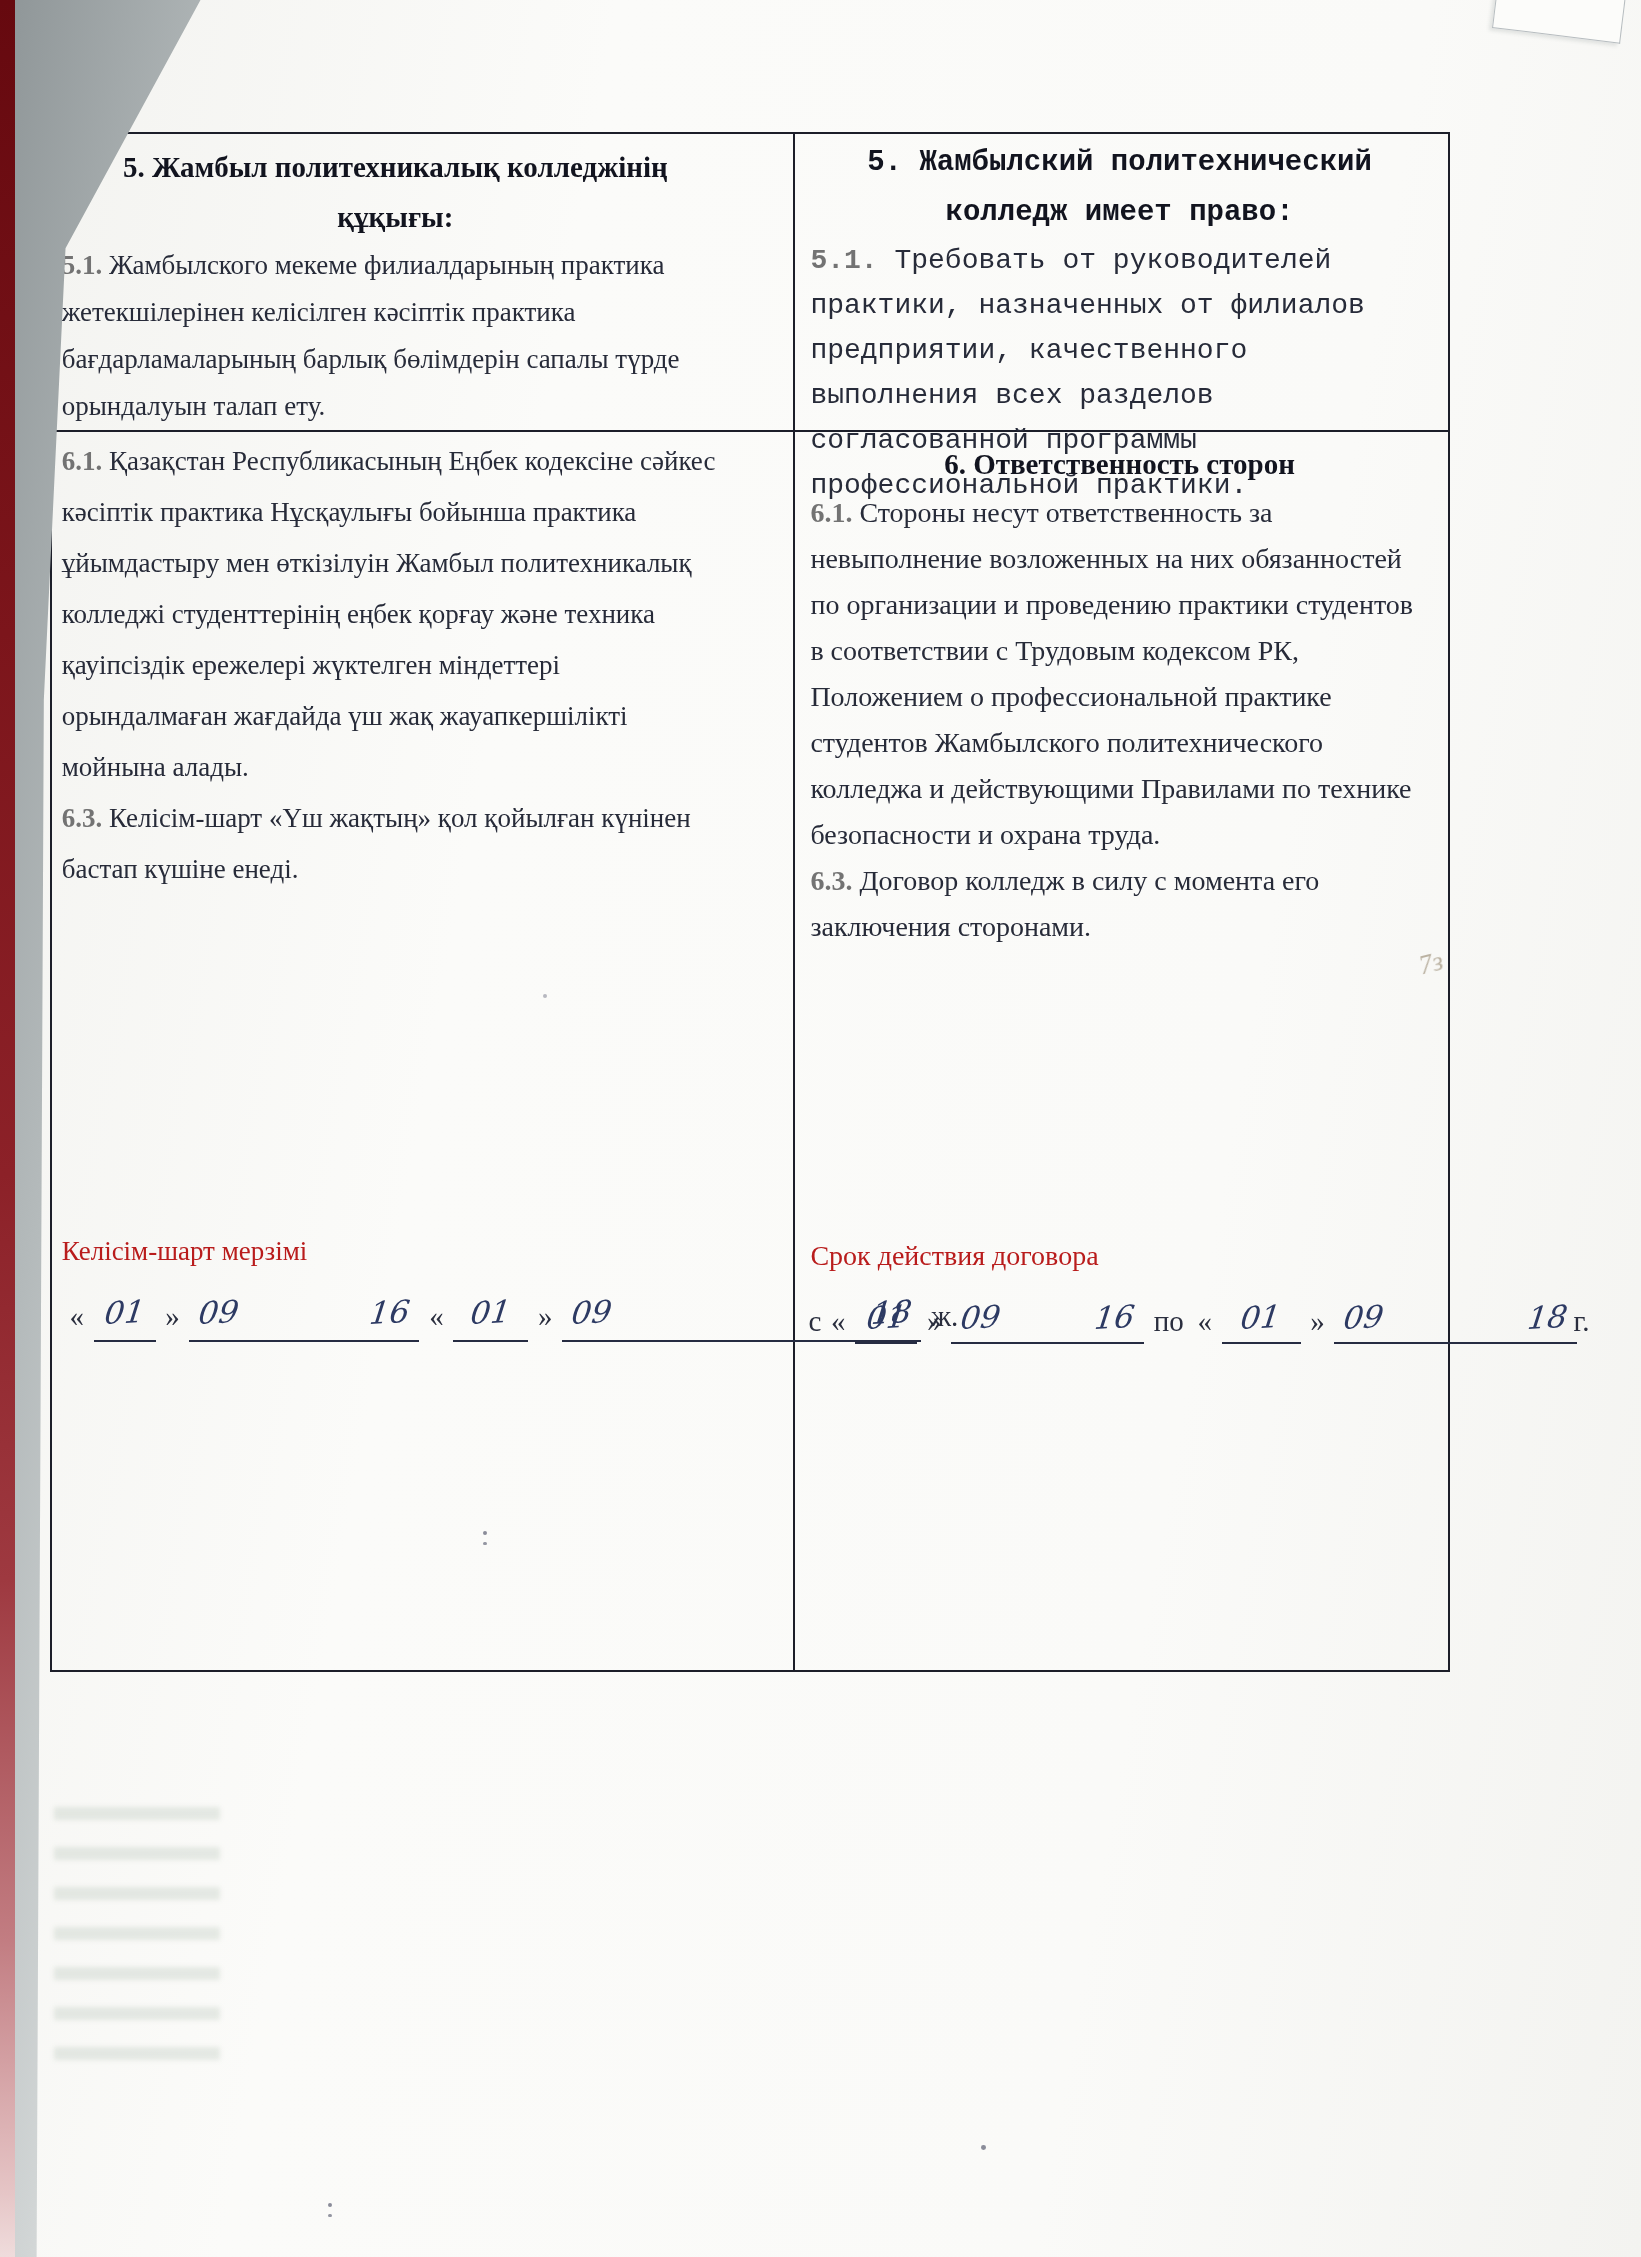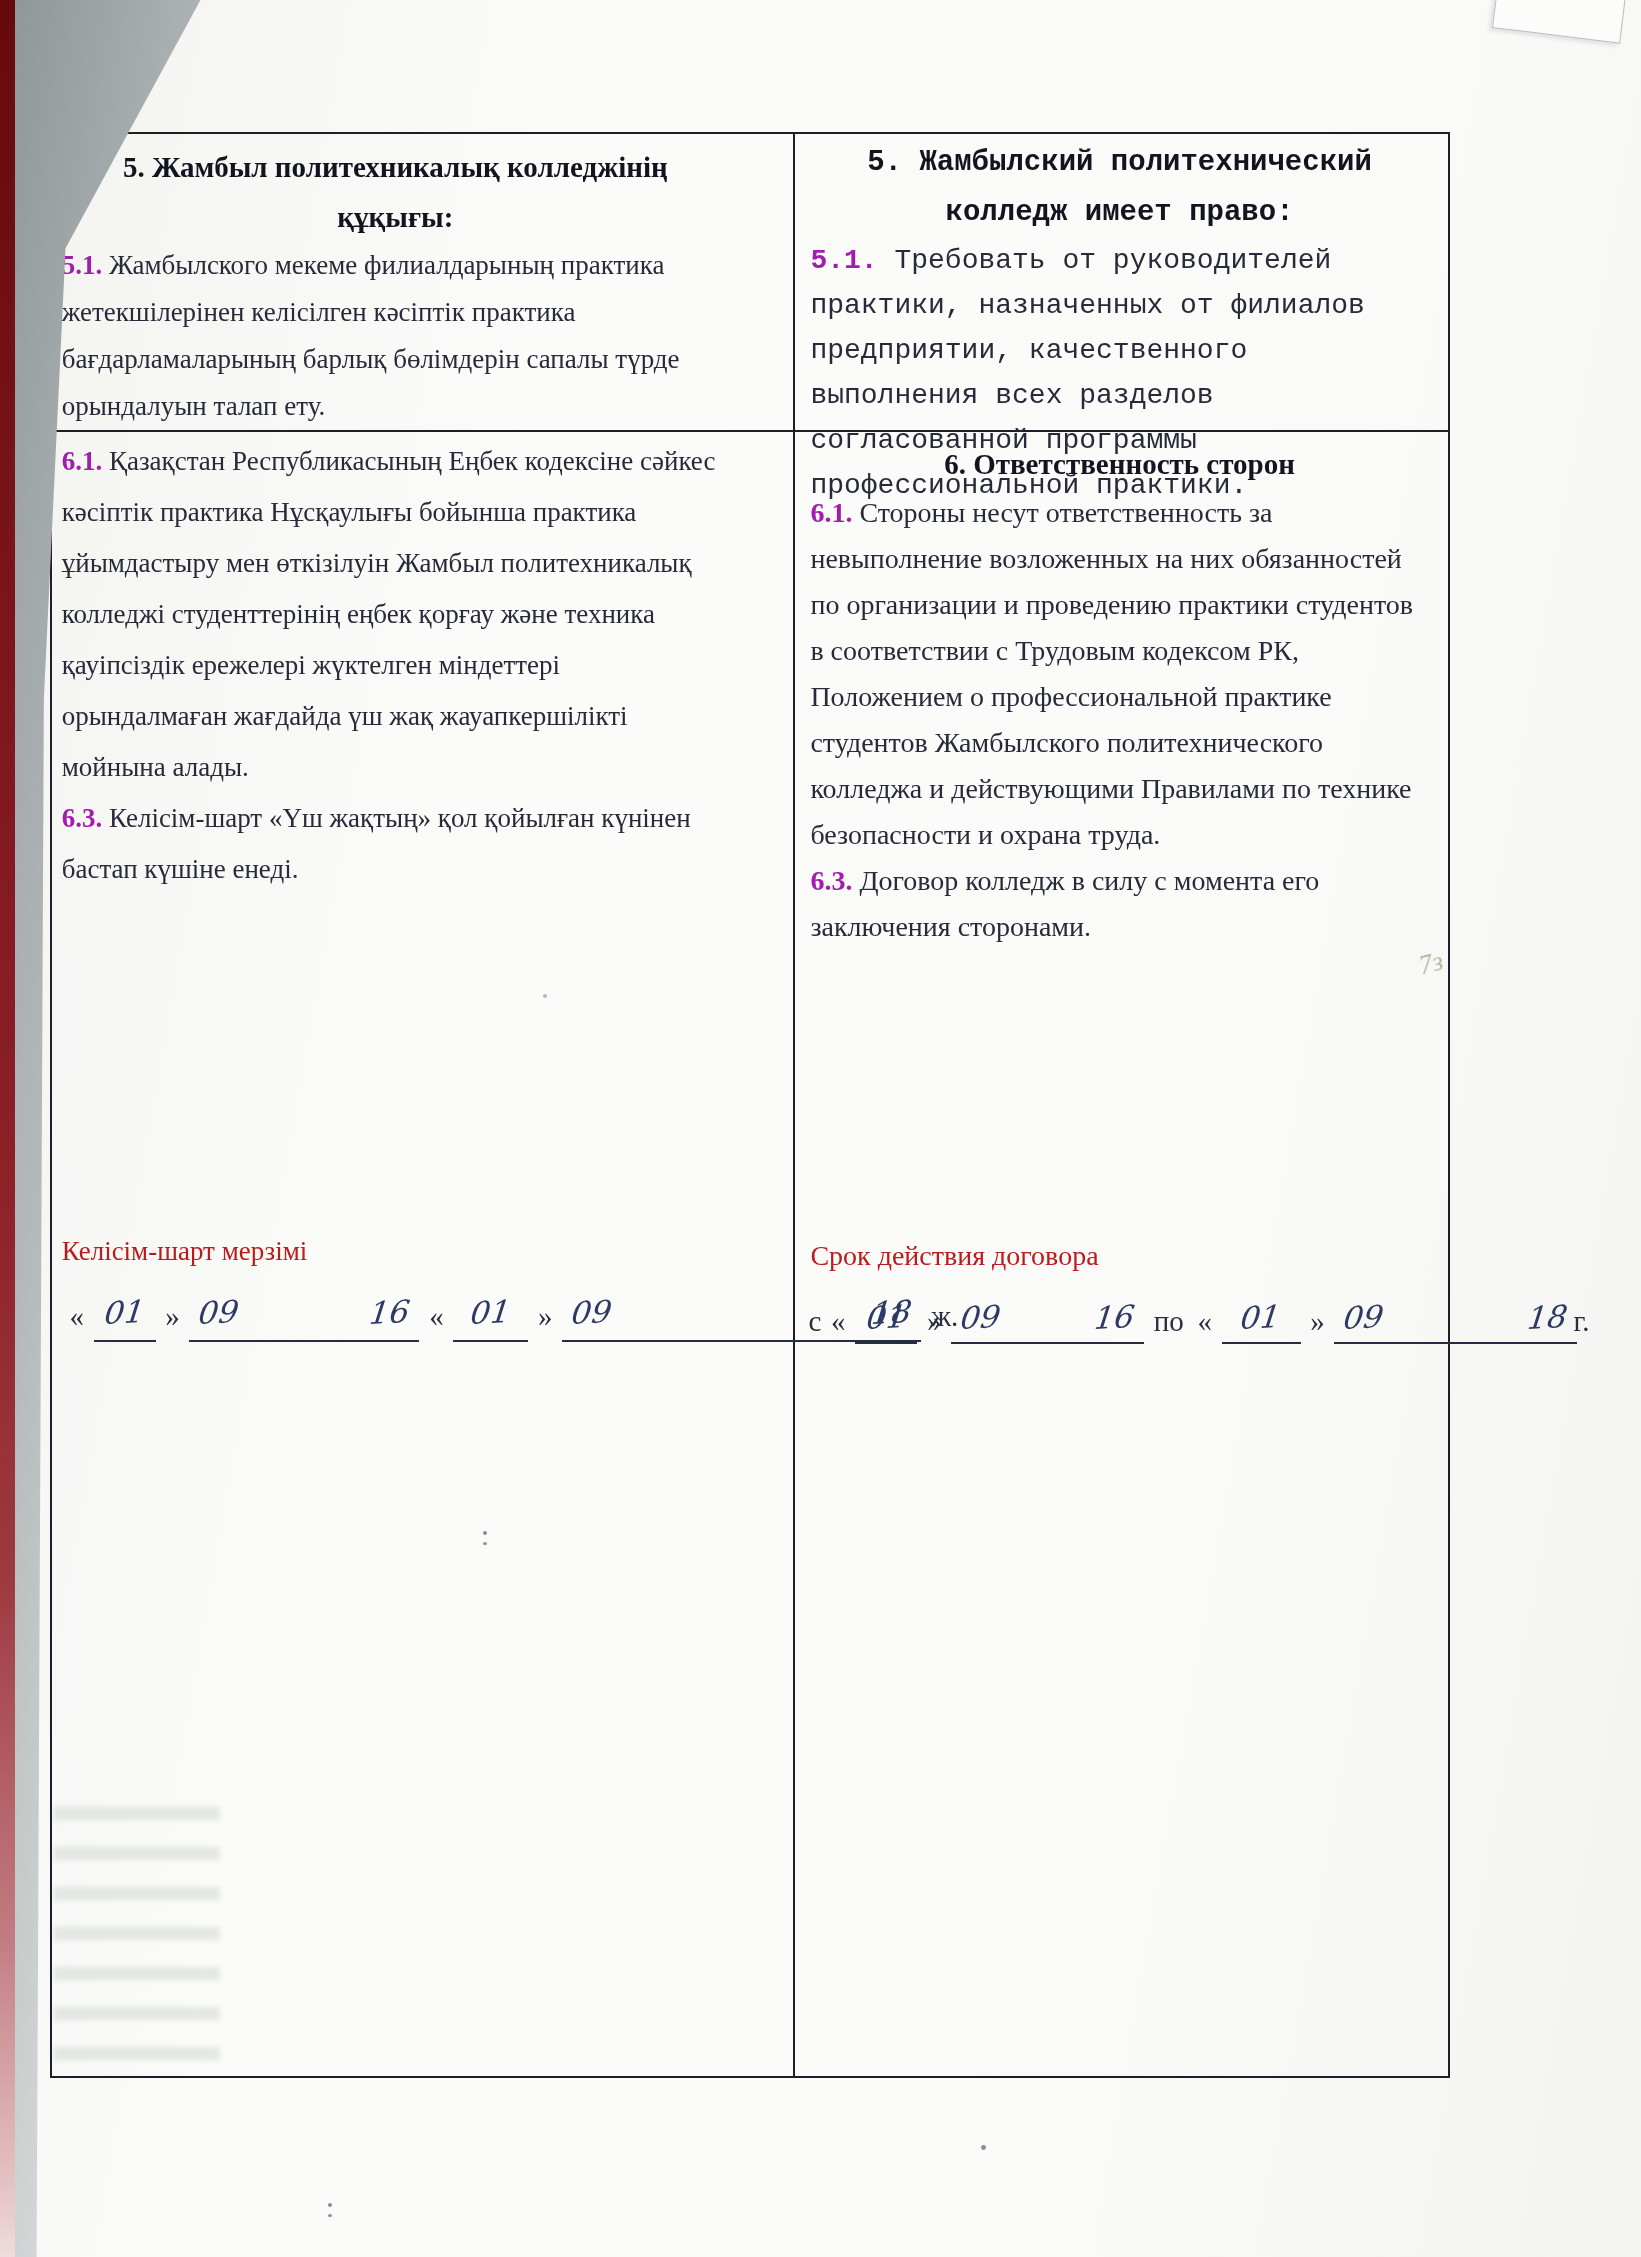--- a/index.html
+++ b/index.html
@@ -41,40 +41,40 @@
   }
   .speck{position:absolute;width:3.9px;height:3.9px;border-radius:50%;background:rgba(45,50,75,.55);z-index:20;}
   .speck.colon::after{content:"";position:absolute;left:0;top:10.6px;width:3.9px;height:3.9px;border-radius:50%;background:rgba(45,50,75,.5);}
   .sp1{left:483px;top:1531px;}
   .sp2{left:328px;top:2203px;}
   .sp3{left:981px;top:2145px;width:4.8px;height:4.8px;}
   .sp4{left:543px;top:994px;opacity:.6;}
 
   
   .doc-table{
-    position:absolute;left:50px;top:132px;width:1400px;height:1946px;z-index:10;
+    position:absolute;left:50px;top:132px;width:1400px;height:1540px;z-index:10;
     box-sizing:border-box;border:2.9px solid #1c1e29;
     display:grid;grid-template-columns:743px 1fr;grid-template-rows:298px 1fr;
   }
   .cell{box-sizing:border-box;color:#272b39;position:relative;}
   .cell.c-left{border-right:2.9px solid #1c1e29;}
   .cell.r-top{border-bottom:2.9px solid #1c1e29;overflow:visible;}
 
   .cell-r1l{padding:7.7px 64px 0 9.7px;font-size:27px;line-height:47px;}
   .cell-r1r{padding:3.9px 19.3px 0 15.4px;font-size:28px;line-height:45px;font-family:Liberation Mono, monospace;}
   .cell-r2l{padding:3.9px 62px 0 9.7px;font-size:27px;line-height:51px;}
   .cell-r2r{padding:5.8px 19.3px 0 15.4px;font-size:28px;line-height:46px;}
 
   .heading{
     text-align:center;font-weight:bold;color:#12141f;margin:0;
     font-size:29px;line-height:50px;
   }
   .cell-r2l .heading,.cell-r2r .heading{line-height:52px;}
   .clause{margin:0;text-align:left;}
-  .clause .num{font-weight:bold;color:#a21caf;}
+  .clause .num{font-weight:bold;color:#737373;}
 
   
   .term-label{position:absolute;font-size:27px;color:#b91c1c;}
   .cell-r2l .term-label{top:767px;left:9.7px;}
   .cell-r2r .term-label{top:773px;left:15.4px;font-size:28px;}
 
   .date-line{
     position:absolute;display:flex;align-items:flex-end;
     font-size:29px;color:#2a2e3e;white-space:nowrap;
   }

